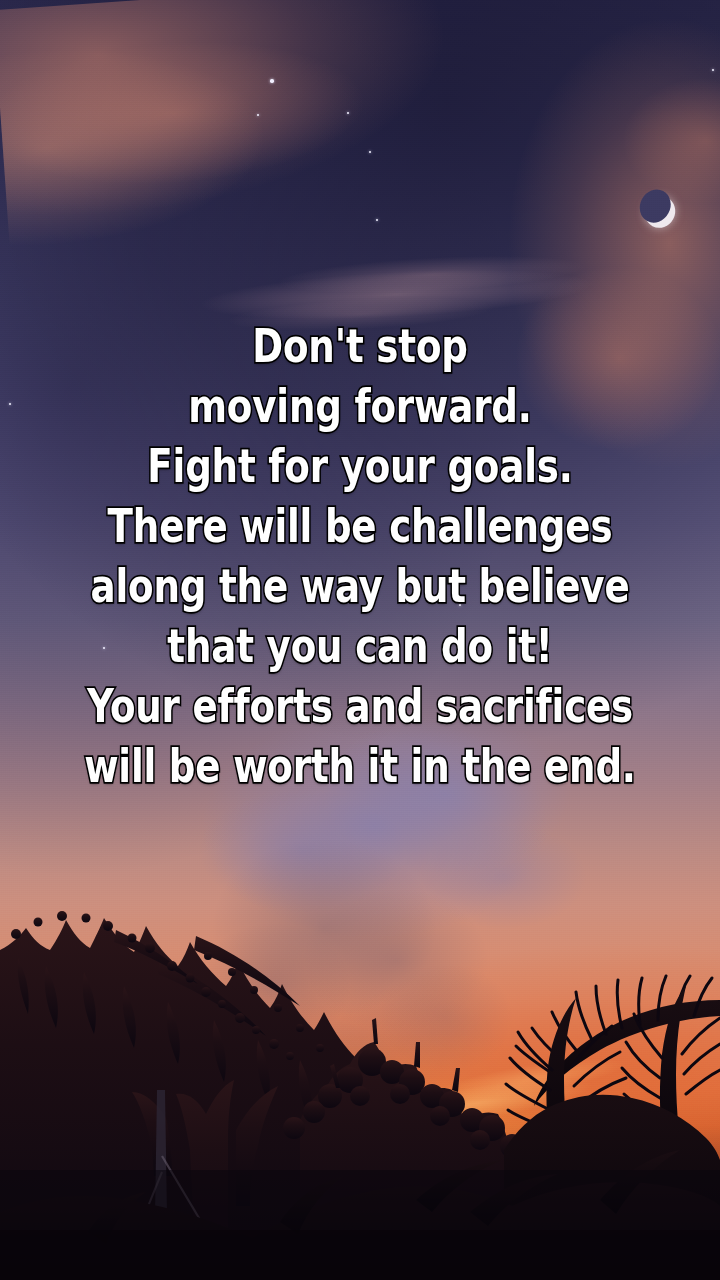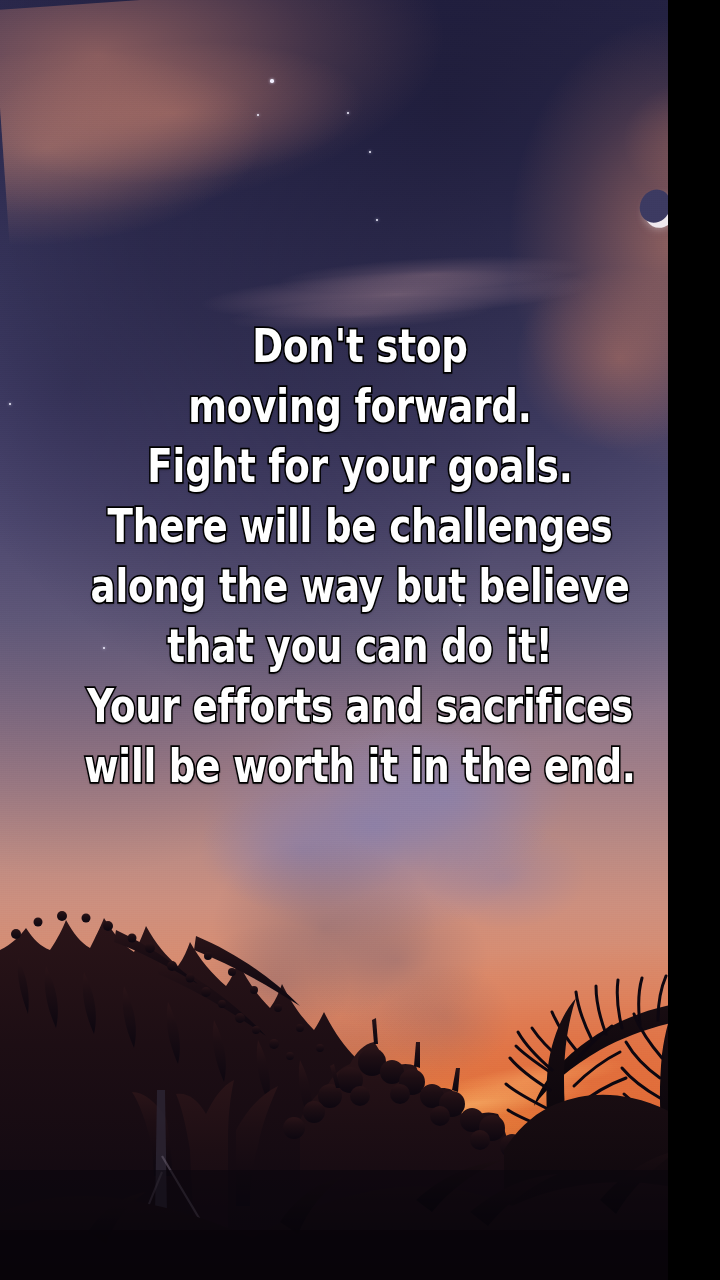--- a/index.html
+++ b/index.html
@@ -3,21 +3,21 @@
 <meta charset="utf-8">
 <style>
   html,body{margin:0;padding:0;background:#000;}
   body{
     font-family:"Liberation Sans", sans-serif;
     -webkit-font-smoothing:antialiased;
   }
 
   #stage{
     position:relative;
-    width:668px;
+    width:720px;
     height:1280px;
     overflow:hidden;
     background:#0f766e;
   }
 
   
   .layer{position:absolute;left:0;top:0;width:720px;height:1280px;}
 
   
   #sky-base{

